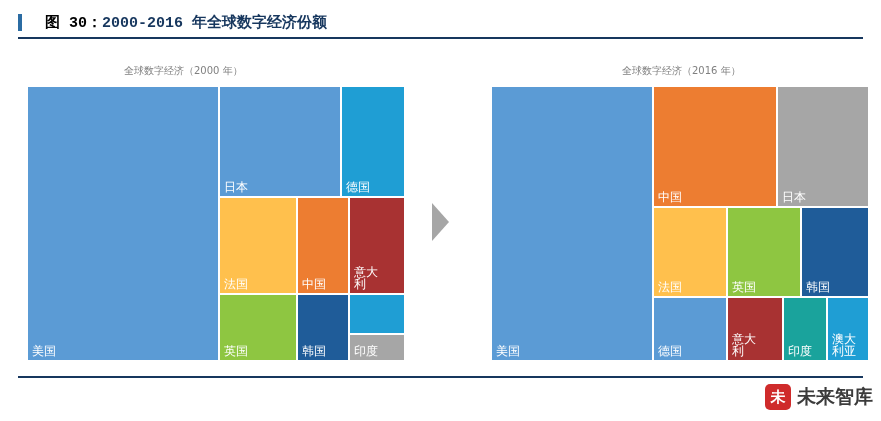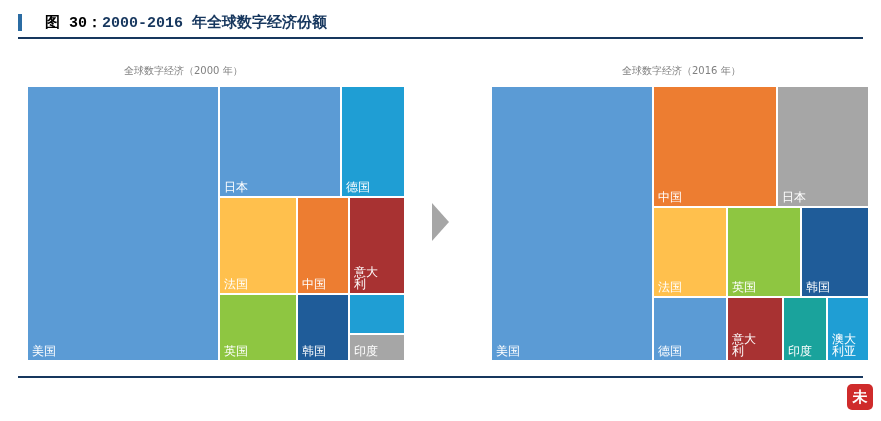--- a/index.html
+++ b/index.html
@@ -177,15 +177,16 @@
 利亚</span>
       </div>
     </div>
 
   <div class="arrow"></div>
 
   <div class="hr-bottom"></div>
 
   <div class="watermark">
     <div class="wm-icon">未</div>
+    <div class="wm-text">未来智库</div>
   </div>
 
 </div>
 
 </body></html>

